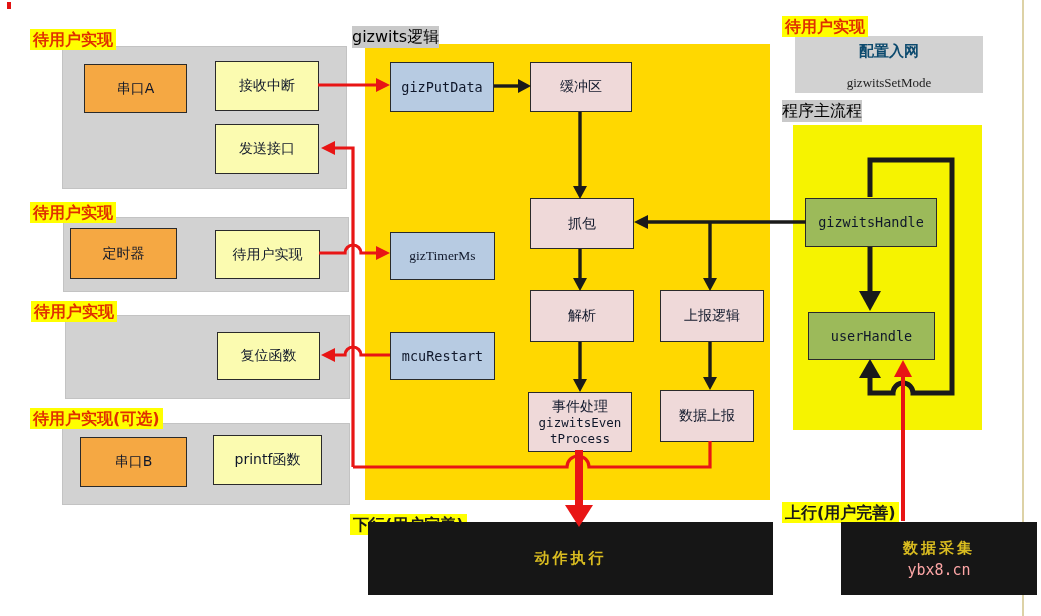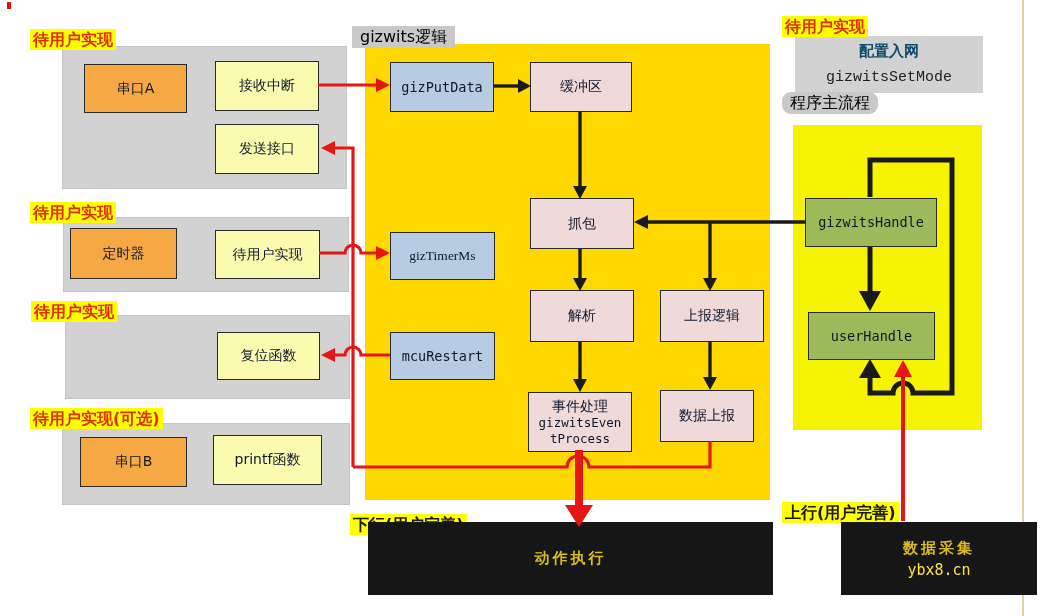--- a/index.html
+++ b/index.html
@@ -10,50 +10,50 @@
   
   .tag {
     position:absolute; background:#ffff00; font-size:16px; font-weight:bold;
     line-height:21px; padding:0 3px; white-space:nowrap;
   }
   .tag.red  { color:#e03000; }
   .tag.dark { color:#1a1a1a; }
   
   .gtitle {
     position:absolute; background:#c9c9c9; color:#000000; font-size:16px;
-    line-height:22px; padding:0 8px; white-space:nowrap;
+    line-height:22px; padding:0 0; white-space:nowrap;
   }
   
   .panel { position:absolute; }
   .panel.gray   { background:#d2d2d2; border:1px solid #c3c3c3; }
   .panel.gold   { background:#ffd800; }
   .panel.lemon  { background:#f6f300; }
   .panel.config { background:#d2d2d2; text-align:center; }
   .config-title { display:block; margin-top:6px; font-size:15px; font-weight:bold; color:#0c4a6e; }
-  .config-code  { display:block; margin-top:8px; font-family:Liberation Mono, monospace; font-size:15px; color:#222; }
+  .config-code  { display:block; margin-top:14px; font-family:Liberation Serif, serif; font-size:13px; color:#222; }
   
   .node {
     position:absolute; display:flex; flex-direction:column; align-items:center;
     justify-content:center; border:1px solid #2a2a2a; font-size:14px; color:#0f172a;
     text-align:center; line-height:1.25;
   }
   .node.orange { background:#f5a843; }
   .node.pale   { background:#fbfbb0; }
   .node.blue   { background:#b7cbe2; }
   .node.pink   { background:#efd9d9; }
   .node.green  { background:#9cba5a; }
   .mono { font-family:"DejaVu Sans Mono","Liberation Mono",monospace; font-size:13.5px; }
   .code-small { font-family:"DejaVu Sans Mono","Liberation Mono",monospace; font-size:12.5px; }
   
   .blackbox {
     position:absolute; background:#161616; display:flex; flex-direction:column;
     align-items:center; justify-content:center; color:#d9bc20;
   }
   .blackbox .bb-title { font-size:15px; font-weight:bold; letter-spacing:3px; }
-  .blackbox .bb-mark  { font-size:15px; color:#fde047; margin-top:3px;
+  .blackbox .bb-mark  { font-size:15px; color:#fca5a5; margin-top:3px;
     font-family:"DejaVu Sans Mono","Liberation Mono",monospace; }
   .edge-line { position:absolute; background:#ddd2a6; }
   .speck { position:absolute; background:#e21212; }
   svg.arrows { position:absolute; left:0; top:0; pointer-events:none; }
 </style>
 </head>
 <body>
 
 <div class="canvas">
 
@@ -76,21 +76,21 @@
 
   <div class="tag red" style="left:30px; top:29px;">待用户实现</div>
   <div class="tag red" style="left:30px; top:202px;">待用户实现</div>
   <div class="tag red" style="left:31px; top:301px;">待用户实现</div>
   <div class="tag red" style="left:30px; top:408px;">待用户实现(可选)</div>
   <div class="tag red" style="left:782px; top:16px;">待用户实现</div>
   <div class="tag dark" style="left:350px; top:514px;">下行(用户完善)</div>
   <div class="tag dark" style="left:782px; top:502px;">上行(用户完善)</div>
 
   <div class="gtitle" style="left:352px; top:26px;">gizwits逻辑</div>
-  <div class="gtitle" style="left:782px; top:92px;border-radius:9px;">程序主流程</div>
+  <div class="gtitle" style="left:782px; top:100px;">程序主流程</div>
 
   <div class="node orange" style="left:84px; top:64px; width:101px; height:47px;">串口A</div>
   <div class="node pale" style="left:215px; top:61px; width:102px; height:48px;">接收中断</div>
   <div class="node pale" style="left:215px; top:124px; width:102px; height:48px;">发送接口</div>
   <div class="node orange" style="left:70px; top:228px; width:105px; height:49px;">定时器</div>
   <div class="node pale" style="left:215px; top:230px; width:103px; height:47px;">待用户实现</div>
   <div class="node pale" style="left:217px; top:332px; width:101px; height:46px;">复位函数</div>
   <div class="node orange" style="left:80px; top:437px; width:105px; height:48px;">串口B</div>
   <div class="node pale" style="left:213px; top:435px; width:107px; height:48px;">printf函数</div>
 

